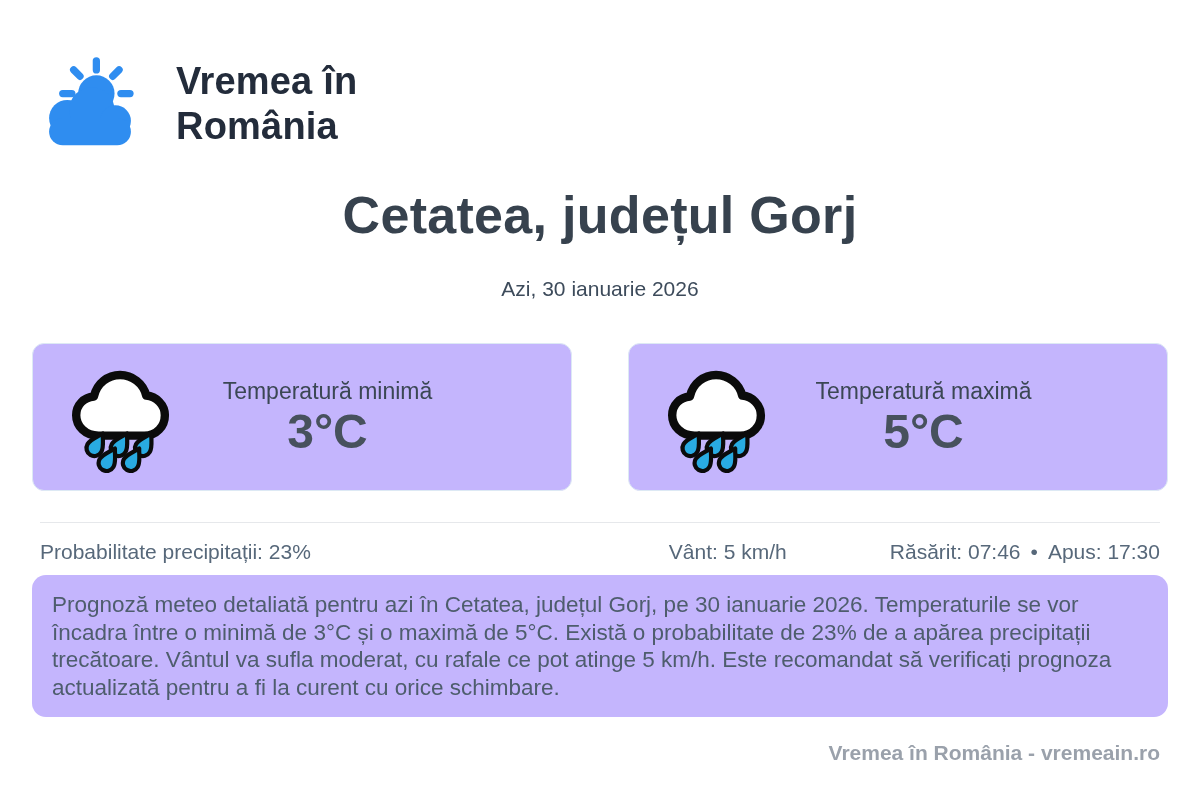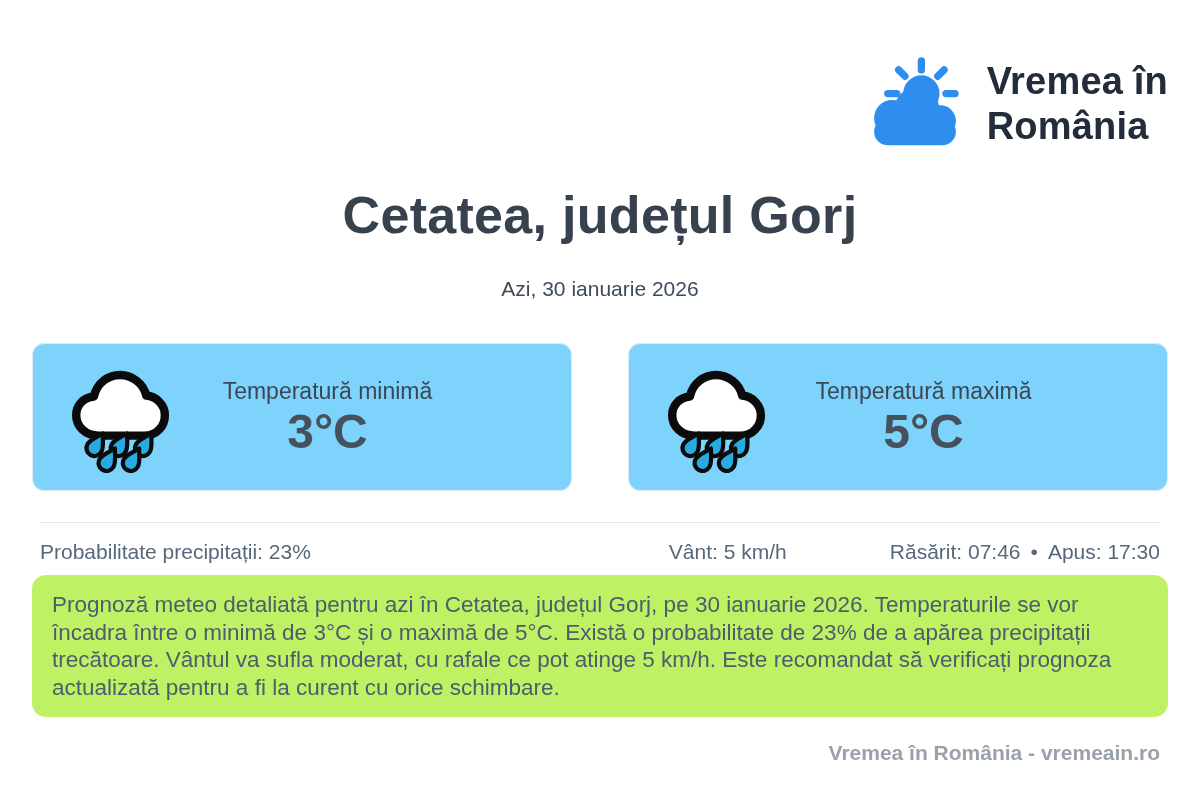--- a/index.html
+++ b/index.html
@@ -6,42 +6,42 @@
   html, body { background: #ffffff; }
   body {
     width: 1200px; height: 800px;
     font-family: "Liberation Sans", "DejaVu Sans", sans-serif;
     color: #37424E;
     overflow: hidden;
   }
   .page { width: 1200px; height: 800px; padding: 53px 32px 0; }
 
   
-  .header { display: flex; align-items: center; gap: 22px; margin-left: 8px; height: 102px; justify-content: flex-end; }
+  .header { display: flex; align-items: center; gap: 36px; margin-left: 8px; height: 102px; }
   .logo-icon { width: 100px; height: 100px; flex-shrink: 0; }
   .logo-text {
     font-size: 38px; font-weight: 800; line-height: 1.18;
     color: #232C3B; letter-spacing: 0.2px;
   }
 
   
   .page-title {
     margin-top: 30px; text-align: center;
     font-size: 52px; font-weight: 700; color: #37424E; letter-spacing: 0.3px;
   }
   .page-subtitle {
     margin-top: 32px; text-align: center;
     font-size: 21px; font-weight: 400; color: #3D4B5B;
   }
 
   
   .cards { display: flex; gap: 56px; margin-top: 42px; }
   .card {
     flex: 1; height: 148px;
-    background: #7dd3fc; border: 1px solid #DDE9F4; border-radius: 12px;
+    background: #c4b5fd; border: 1px solid #DDE9F4; border-radius: 12px;
     display: flex; align-items: center; padding: 0 40px 0 30px;
   }
   .card-icon { width: 116px; height: 112px; flex-shrink: 0; }
   .card-text { flex: 1; text-align: center; padding-right: 55px; }
   .card-label { font-size: 23px; color: #3B4754; }
   .card-value { font-size: 48px; font-weight: 700; color: #47515D; line-height: 1.02; margin-top: 3px; }
 
   
   .stats {
     margin: 31px 8px 0;
@@ -52,21 +52,21 @@
   }
   .stats > .stat { flex: 1; white-space: nowrap; }
   .stat-left   { text-align: left; }
   .stat-center { text-align: right; }
   .stat-right  { text-align: right; }
   .stat-sep { padding: 0 10px; color: #57687A; }
 
   
   .forecast {
     margin-top: 11px;
-    background: #bef264; border-radius: 14px;
+    background: #c4b5fd; border-radius: 14px;
     padding: 16px 20px;
     font-size: 22.5px; line-height: 27.5px; color: #4E5D6D;
   }
 
   
   .footer {
     margin: 24px 8px 0; text-align: right;
     font-size: 21px; color: #9AA1AB; font-weight: bold;
   }
 </style>

